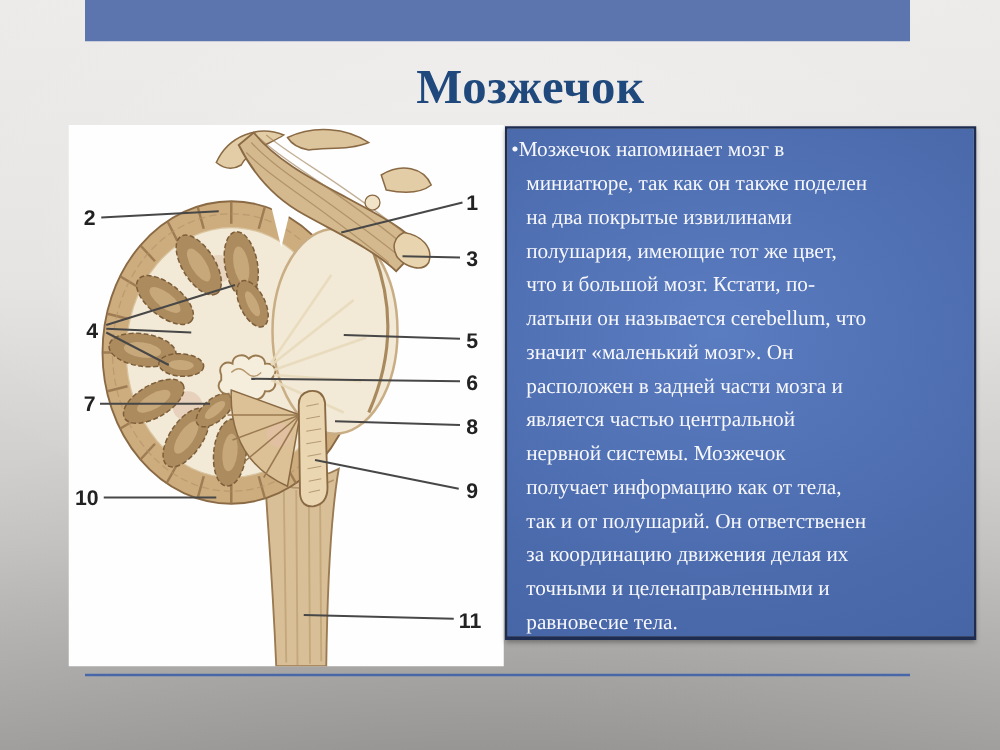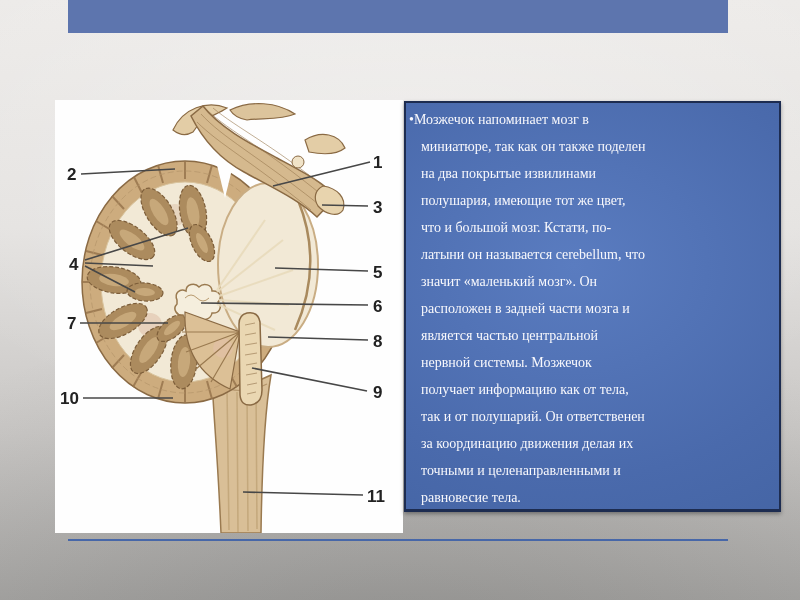--- a/index.html
+++ b/index.html
@@ -11,35 +11,36 @@
       radial-gradient(ellipse 120% 85% at 50% 28%, rgba(255,255,255,.30) 0%, rgba(255,255,255,0) 55%),
       radial-gradient(ellipse 150% 120% at 50% 115%, rgba(55,55,53,.20) 0%, rgba(0,0,0,0) 55%);}
   .top-bar{position:absolute;left:68px;top:0;width:660px;height:33px;background:#5d75ae;}
   .title{position:absolute;left:333px;top:47px;margin:0;font-size:39px;font-weight:bold;
     color:#1F497D;letter-spacing:.5px;white-space:nowrap;}
   .panel{position:absolute;left:55px;top:100px;width:348px;height:433px;background:#fefefe;}
   .textbox{position:absolute;left:404px;top:101px;width:377px;height:411px;box-sizing:border-box;
     background:radial-gradient(ellipse 130% 95% at 45% 40%, #5a7cc0 0%, #4a6aac 55%, #40609e 100%);
     border:2px solid #1d2c50;border-bottom-width:3px;
     box-shadow:0 2px 4px rgba(0,0,0,.35);
-    padding:3px 5px 3px 3px;color:#f8f8fc;font-size:14px;line-height:27px;overflow:hidden;}
+    padding:3px 5px 3px 3px;color:#f8f8fc;font-size:17px;line-height:27px;overflow:hidden;}
   .tb-content{padding-left:12px;text-indent:-12px;}
   .tb-text{white-space:pre-line;}
   .divider{position:absolute;left:68px;top:539px;width:660px;height:2px;background:#4767a8;}
   .num{font-family:"Liberation Sans",sans-serif;font-size:17px;font-weight:bold;fill:#222;}
   .leader{stroke:#474747;stroke-width:1.6;fill:none;}
   .lobe{fill:#ac8b5e;stroke:#7d5e3a;stroke-width:1.2;stroke-dasharray:4 2;}
   .lobe-in{fill:#c7a87a;stroke:none;}
 </style>
 </head>
 <body>
 
 <div class="stage">
   <div class="vignette"></div>
   <div class="top-bar"></div>
+  <h1 class="title">Мозжечок</h1>
 
   <div class="panel">
     <svg width="348" height="433" viewBox="0 0 348 433">
 
       <g>
         <path d="M157,272 C157,300 162,340 166,433 L206,433 C207,360 210,310 216,275 C196,286 176,283 157,272 Z" fill="#d9bf97" stroke="#9a7a50" stroke-width="1.5"></path>
         <path d="M172,288 L174,430 M182,292 L183,432 M192,291 L193,431 M201,288 L202,429" stroke="#c0a377" stroke-width="1.5" opacity=".85" fill="none"></path>
         <path d="M160,284 Q186,297 212,284" stroke="#b3946a" stroke-width="1.2" fill="none"></path>
       </g>
 

